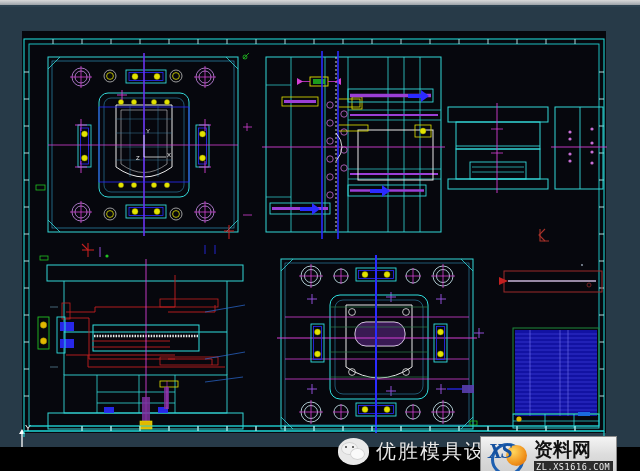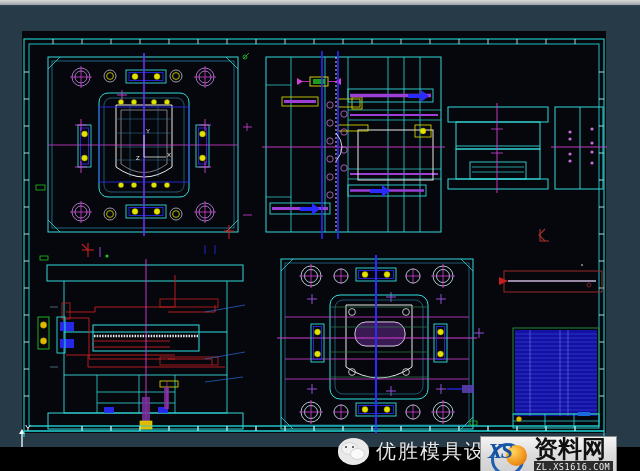--- a/index.html
+++ b/index.html
@@ -39,21 +39,21 @@
      background:linear-gradient(180deg,#f4f4f4,#dcdcdc 48%,#cfcfcf);border:1px solid #8c8c8c;
      display:flex;align-items:center;overflow:hidden;}
   .sl-xs{width:53px;height:36px;position:relative;flex:0 0 auto;}
   .sl-ring{position:absolute;left:10px;top:5px;width:27px;height:27px;border-radius:50%;
      border:3px solid #1d5fb0;}
   .sl-ball{position:absolute;left:25px;top:7px;width:21px;height:21px;border-radius:50%;
      background:radial-gradient(circle at 35% 32%,#ffd75e,#f0921c 60%,#d4650b);}
   .sl-letters{position:absolute;left:7px;top:0;font-family:"Liberation Serif",serif;font-weight:bold;
      font-size:22px;color:#14509e;font-style:italic;letter-spacing:-2px;}
   .sl-right{flex:1;display:flex;flex-direction:column;justify-content:center;padding-right:3px;}
-  .sl-cn{font-family:"DejaVu Sans",sans-serif;font-size:24px;font-weight:bold;color:#111;line-height:21px;
+  .sl-cn{font-family:"DejaVu Sans",sans-serif;font-size:19px;font-weight:bold;color:#111;line-height:21px;
      letter-spacing:0px;}
   .sl-url{font-family:"DejaVu Sans Mono",monospace;font-size:8.5px;color:#1b1b1b;letter-spacing:.6px;
      background:#2c2c2c;color:#f0f0f0;padding:1px 2px;margin-top:1px;}
   .bottom-black{position:absolute;left:0;top:440px;width:640px;height:31px;background:#000;}
 </style>
 </head>
 <body>
 
 <div id="app">
 

